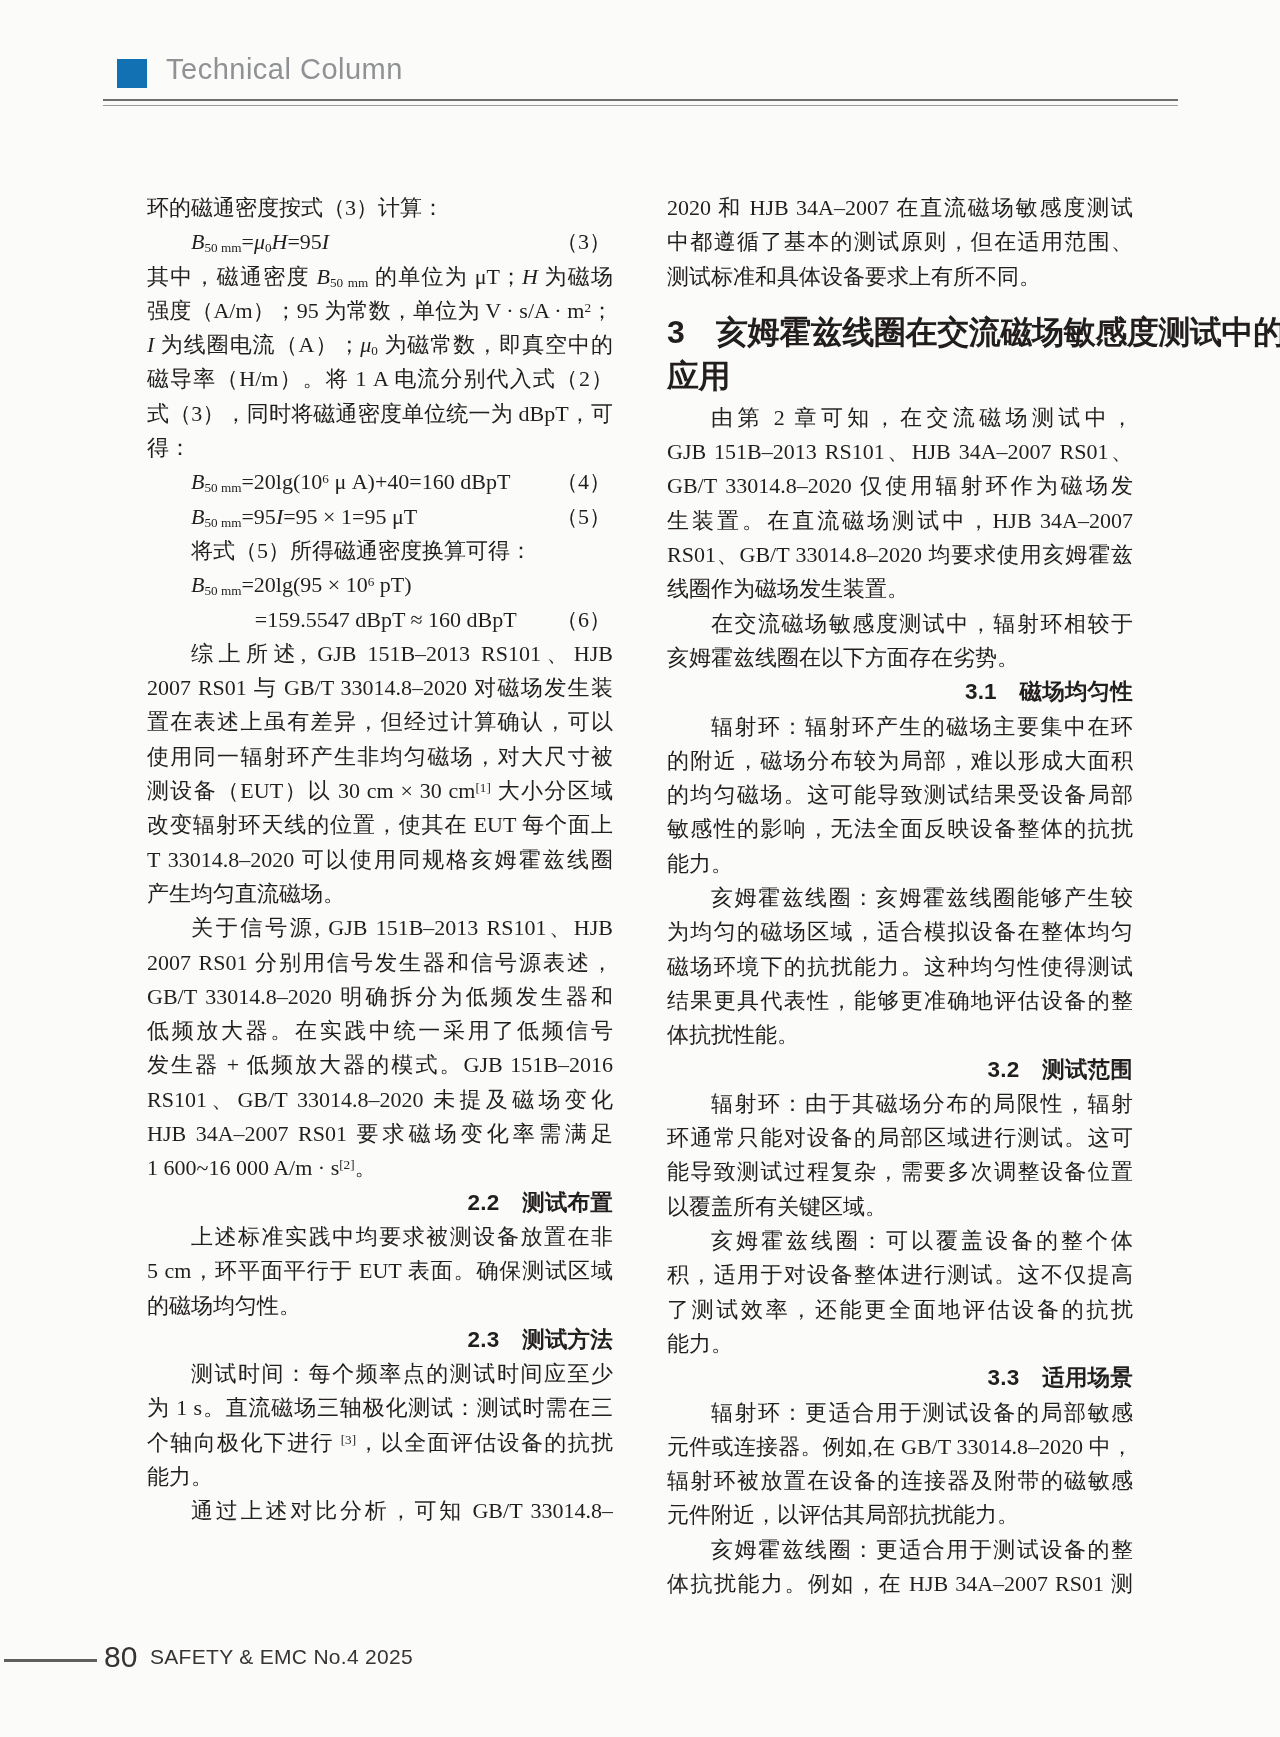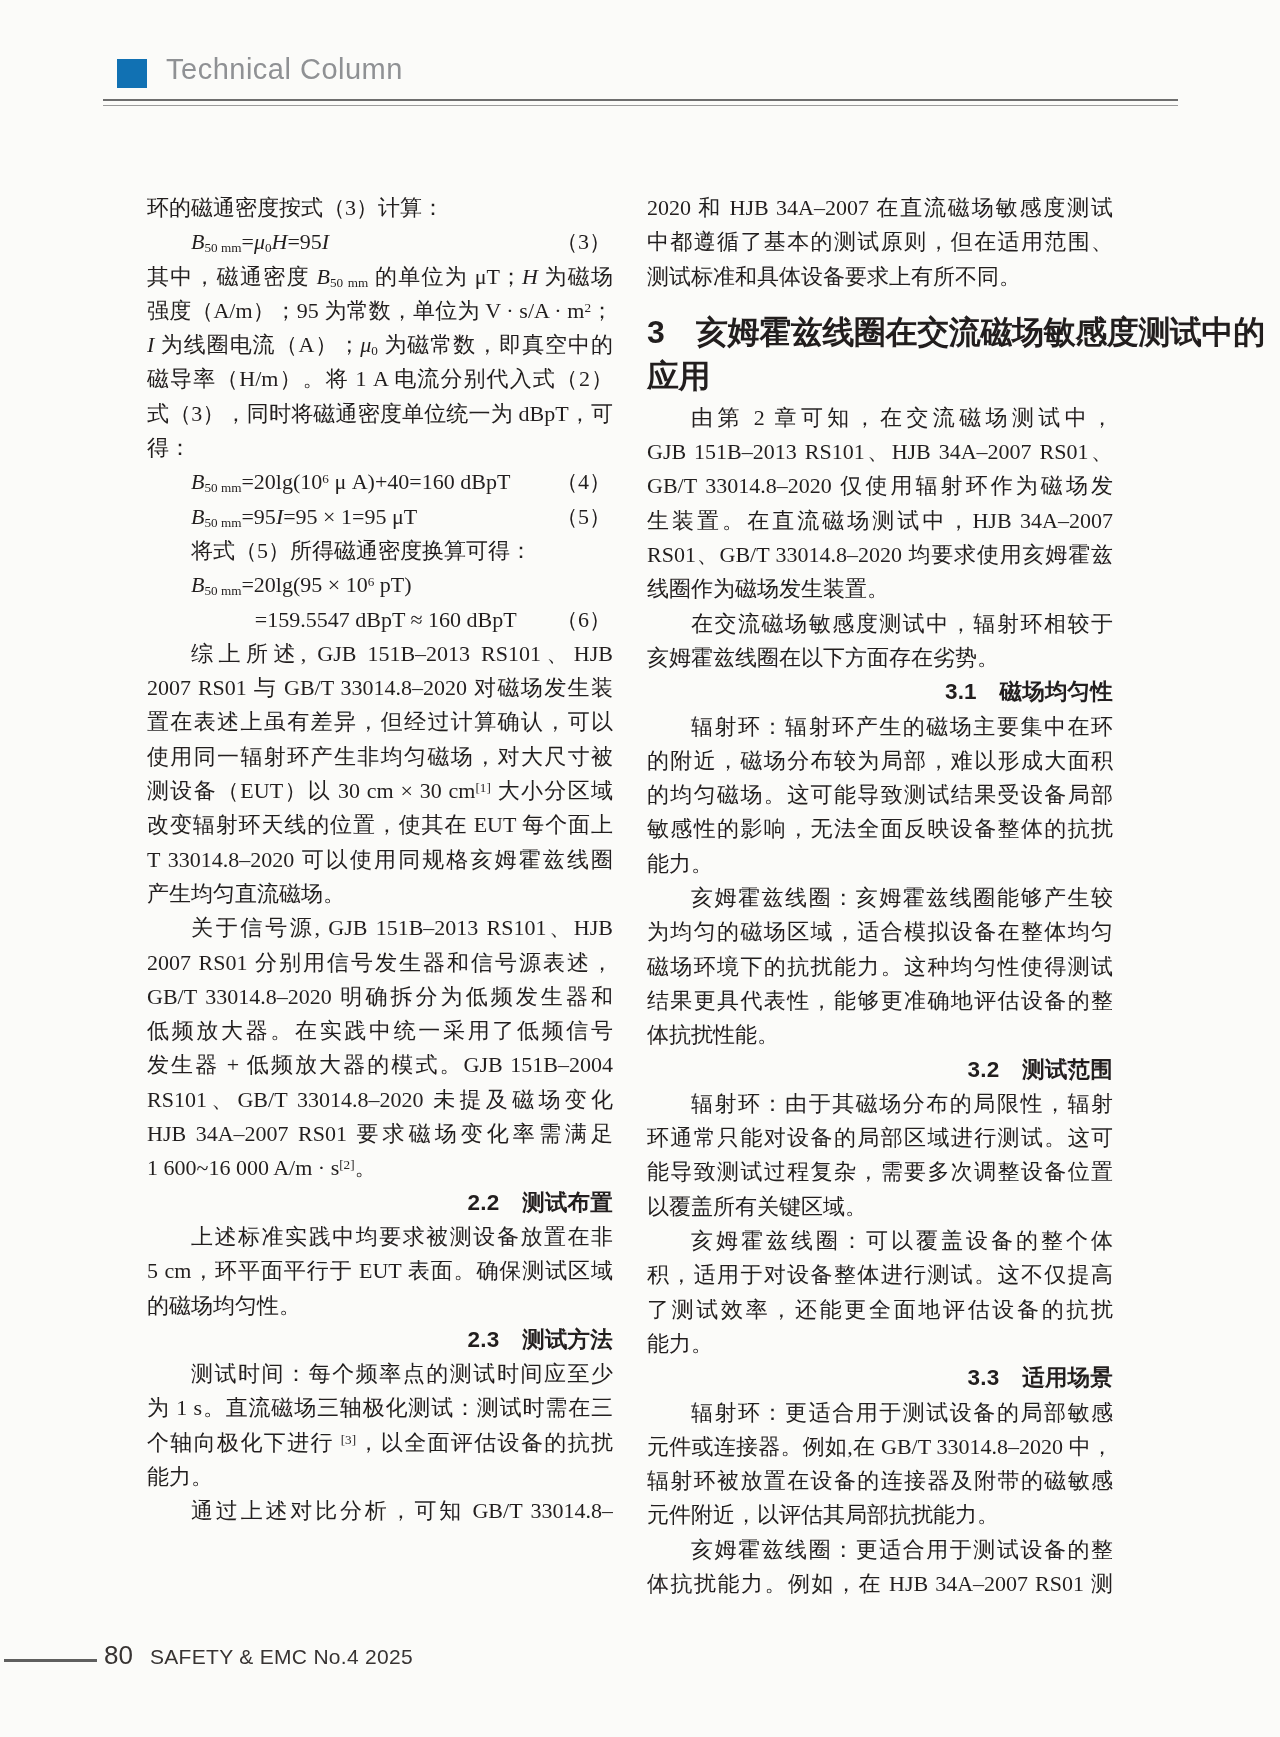--- a/index.html
+++ b/index.html
@@ -15,21 +15,21 @@
     position:absolute;left:166px;top:53px;
     font-family:"Liberation Sans","DejaVu Sans",sans-serif;
     font-size:29px;color:#8f9194;letter-spacing:.5px;font-weight:400;
   }
   .rule1{position:absolute;left:103px;top:99px;width:1075px;border-top:2px solid #6e6e6e}
   .rule2{position:absolute;left:103px;top:105px;width:1075px;border-top:1px solid #9b9b9b}
 
   
   .col{position:absolute;top:191px;width:466px}
   #col-left{left:147px}
-  #col-right{left:647px}
+  #col-right{left:667px}
 
   .line{
     position:relative;height:34.3px;line-height:34.3px;
     font-size:22px;text-align:justify;white-space:nowrap;
   }
   .line.j{text-align-last:justify;white-space:normal;overflow:hidden;height:34.3px}
   .line sup{font-size:60%;line-height:0;vertical-align:.45em}
   .line sub{font-size:60%;line-height:0;vertical-align:-.2em}
   .line .eq{position:absolute;right:2px;top:0}
   .line.h2{
@@ -42,21 +42,21 @@
     letter-spacing:-.4px;text-align:left;
   }
   .line.h3{margin-top:16px}
   .line.h3c{margin-bottom:3px}
 
   
   .footer-rule{position:absolute;left:4px;top:1659px;width:93px;border-top:3px solid #5f5f5f}
   .page-num{
     position:absolute;left:104px;top:1640px;
     font-family:"Liberation Sans","DejaVu Sans",sans-serif;
-    font-size:26px;color:#373332;
+    font-size:30px;color:#373332;
   }
   .journal{
     position:absolute;left:150px;top:1645px;
     font-family:"Liberation Sans","DejaVu Sans",sans-serif;
     font-size:21px;color:#373332;letter-spacing:.3px;
   }
 </style>
 </head>
 <body>
 
@@ -84,21 +84,21 @@
     <div class="line j">置在表述上虽有差异，但经过计算确认，可以</div>
     <div class="line j">使用同一辐射环产生非均匀磁场，对大尺寸被</div>
     <div class="line j">测设备（EUT）以 30 cm × 30 cm<sup>[1]</sup> 大小分区域</div>
     <div class="line j">改变辐射环天线的位置，使其在 EUT 每个面上</div>
     <div class="line j">T 33014.8–2020 可以使用同规格亥姆霍兹线圈</div>
     <div class="line">产生均匀直流磁场。</div>
     <div class="line j" style="padding-left: 44px;">关于信号源, GJB 151B–2013 RS101、HJB 34A–</div>
     <div class="line j">2007 RS01 分别用信号发生器和信号源表述，</div>
     <div class="line j">GB/T 33014.8–2020 明确拆分为低频发生器和</div>
     <div class="line j">低频放大器。在实践中统一采用了低频信号</div>
-    <div class="line j">发生器 + 低频放大器的模式。GJB 151B–2004</div>
+    <div class="line j">发生器 + 低频放大器的模式。GJB 151B–2016</div>
     <div class="line j">RS101、GB/T 33014.8–2020 未提及磁场变化率。</div>
     <div class="line j">HJB 34A–2007 RS01 要求磁场变化率需满足</div>
     <div class="line">1 600~16 000 A/m · s<sup>[2]</sup>。</div>
     <div class="line h2">2.2　测试布置</div>
     <div class="line j" style="padding-left: 44px;">上述标准实践中均要求被测设备放置在非</div>
     <div class="line j">5 cm，环平面平行于 EUT 表面。确保测试区域</div>
     <div class="line">的磁场均匀性。</div>
     <div class="line h2">2.3　测试方法</div>
     <div class="line j" style="padding-left: 44px;">测试时间：每个频率点的测试时间应至少</div>
     <div class="line j">为 1 s。直流磁场三轴极化测试：测试时需在三</div>

